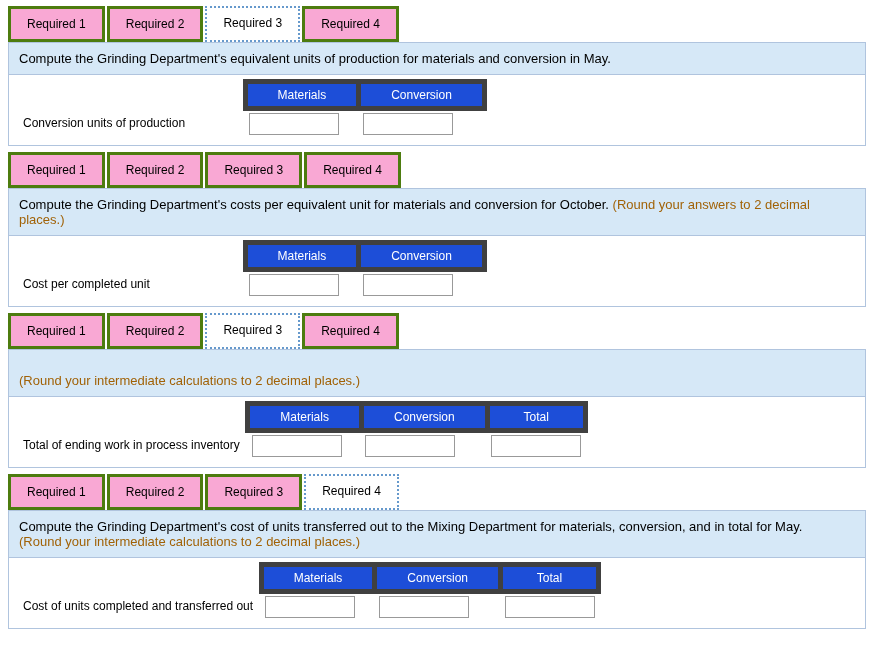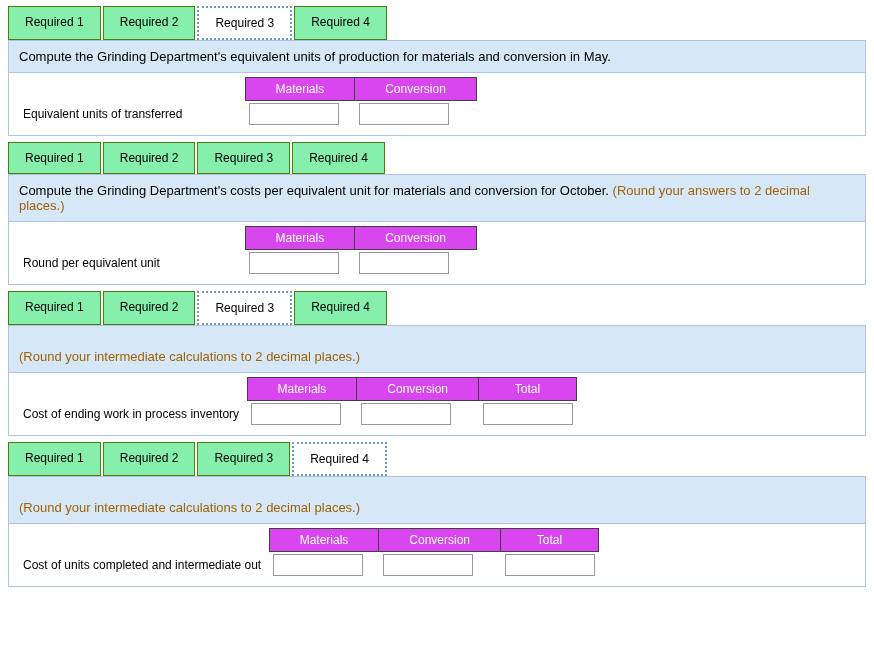--- a/index.html
+++ b/index.html
@@ -10,24 +10,24 @@
       color: #000;
       width: 874px;
     }
 
     .section {
       border: 1px solid #b0c4de;
       margin-bottom: 6px;
     }
 
     .tab {
-      border: 1px solid #4d7c0f;
+      border: 3px solid #4d7c0f;
       padding: 8px 16px;
       cursor: pointer;
-      background: #86efac;
+      background: #f9a8d4;
       font-size: 12px;
       margin-right: 2px;
     }
 
     .tab.active {
       border: 2px dotted #6699cc;
       background: #fff;
       font-weight: normal;
     }
 
@@ -47,24 +47,24 @@
       padding: 4px 6px 8px 6px;
       background: #fff;
     }
 
     .data-table {
       border-collapse: collapse;
       font-size: 12px;
     }
 
     .data-table th {
-      background: #d946ef;
+      background: #1d4ed8;
       color: #fff;
       padding: 4px 30px;
-      border: 1px solid #404040;
+      border: 5px solid #404040;
       font-weight: normal;
     }
 
     .data-table td {
       padding: 4px 8px;
       border: none;
       vertical-align: middle;
     }
 
     .data-table td.label-cell {
@@ -119,21 +119,21 @@
         <table class="data-table">
           <thead>
             <tr>
               <th style="background:transparent;color:#000;border:none;text-align:left;"></th>
               <th>Materials</th>
               <th>Conversion</th>
             </tr>
           </thead>
           <tbody>
             <tr>
-              <td class="label-cell">Equivalent units of transferred</td>
+              <td class="label-cell">Conversion units of production</td>
               <td class="input-cell">
                 <input type="text" value="" style="">
               </td>
               <td class="input-cell">
                 <input type="text" value="" style="">
               </td>
             </tr>
           </tbody>
         </table>
       </div>
@@ -156,21 +156,21 @@
         <table class="data-table">
           <thead>
             <tr>
               <th style="background:transparent;color:#000;border:none;text-align:left;"></th>
               <th>Materials</th>
               <th>Conversion</th>
             </tr>
           </thead>
           <tbody>
             <tr>
-              <td class="label-cell">Round per equivalent unit</td>
+              <td class="label-cell">Cost per completed unit</td>
               <td class="input-cell">
                 <input type="text" value="" style="">
               </td>
               <td class="input-cell">
                 <input type="text" value="" style="">
               </td>
             </tr>
           </tbody>
         </table>
       </div>
@@ -194,21 +194,21 @@
           <thead>
             <tr>
               <th style="background:transparent;color:#000;border:none;text-align:left;"></th>
               <th>Materials</th>
               <th>Conversion</th>
               <th>Total</th>
             </tr>
           </thead>
           <tbody>
             <tr>
-              <td class="label-cell">Cost of ending work in process inventory</td>
+              <td class="label-cell">Total of ending work in process inventory</td>
               <td class="input-cell">
                 <input type="text" value="" style="">
               </td>
               <td class="input-cell">
                 <input type="text" value="" style="">
               </td>
               <td class="input-cell">
                 <input type="text" value="" style="">
               </td>
             </tr>
@@ -220,36 +220,37 @@
 
   <div class="block">
     <div class="tabs-container">
       <div class="tab">Required 1</div>
       <div class="tab">Required 2</div>
       <div class="tab">Required 3</div>
       <div class="tab active">Required 4</div>
     </div>
     <div class="section">
       <div class="instruction-bar">
+        <span>Compute the Grinding Department's cost of units transferred out to the Mixing Department for materials, conversion, and in total for May.</span>
         <br>
         <span class="round-note">(Round your intermediate calculations to 2 decimal places.)</span>
       </div>
       <div class="table-area">
         <table class="data-table">
           <thead>
             <tr>
               <th style="background:transparent;color:#000;border:none;text-align:left;"></th>
               <th>Materials</th>
               <th>Conversion</th>
               <th>Total</th>
             </tr>
           </thead>
           <tbody>
             <tr>
-              <td class="label-cell">Cost of units completed and intermediate out</td>
+              <td class="label-cell">Cost of units completed and transferred out</td>
               <td class="input-cell">
                 <input type="text" value="" style="">
               </td>
               <td class="input-cell">
                 <input type="text" value="" style="">
               </td>
               <td class="input-cell">
                 <input type="text" value="" style="">
               </td>
             </tr>

